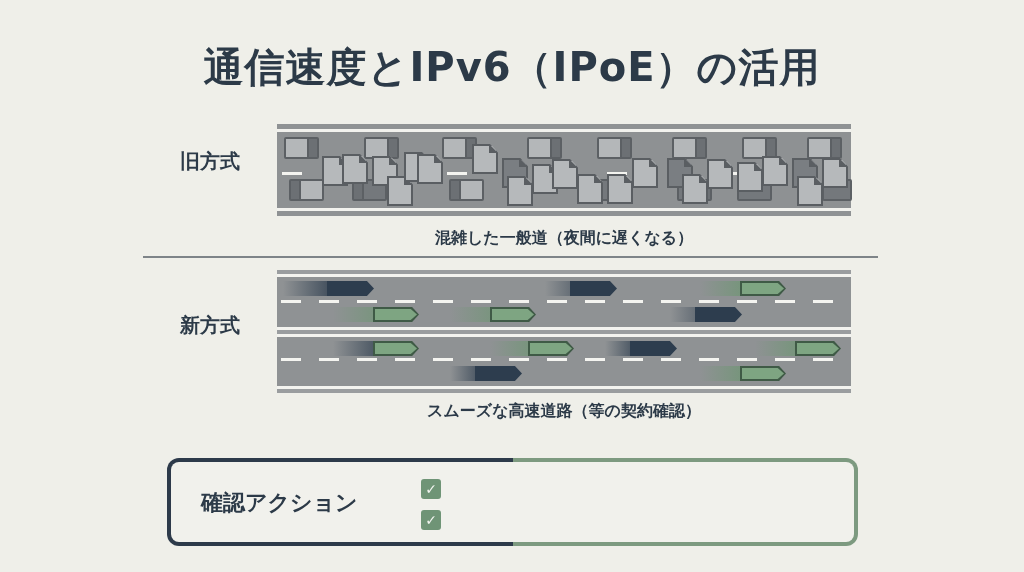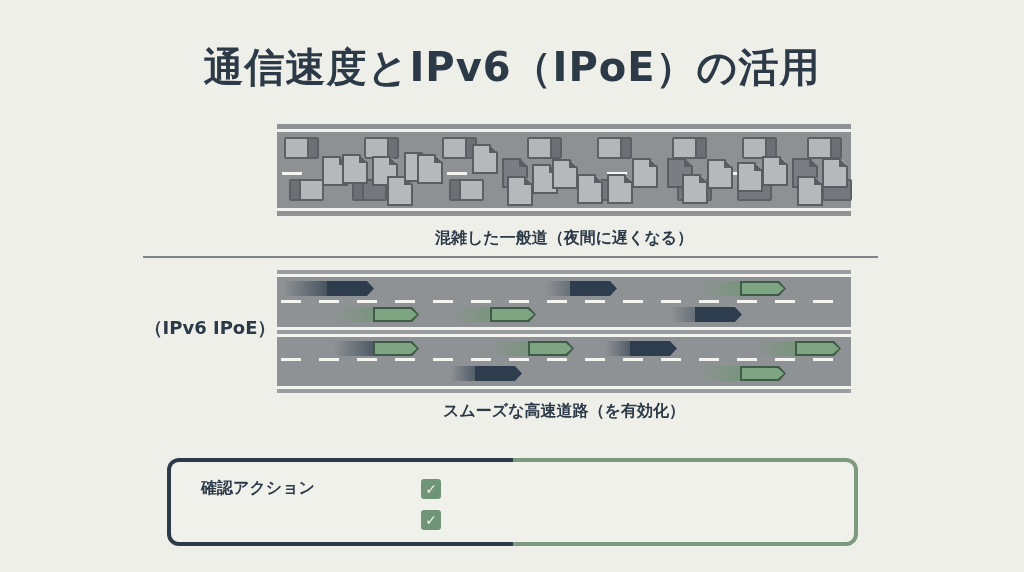--- a/index.html
+++ b/index.html
@@ -87,39 +87,40 @@
 
   
   .action {
     position: absolute; left: 167px; top: 458px; width: 691px; height: 88px;
     border-radius: 12px; border: 4px solid transparent;
     background:
       linear-gradient(#f1f1ec, #f1f1ec) padding-box,
       linear-gradient(to right, #2d3a4a 0%, #2d3a4a 50%, #7d9a80 50%, #7d9a80 100%) border-box;
   }
   .action-title {
-    position: absolute; left: 30px; top: 16px; font-size: 16px; font-weight: bold;
+    position: absolute; left: 30px; top: 26px; font-size: 22px; font-weight: bold;
     color: #2c3a48;
   }
   .check-row {
     position: absolute; left: 250px; display: flex; align-items: center;
     font-size: 16px; font-weight: bold; color: #2c3a48;
   }
   .check {
     width: 20px; height: 20px; border-radius: 3px; background: #6f9476;
     display: inline-flex; align-items: center; justify-content: center;
     margin-right: 14px; color: #f2f5f0; font-size: 14px; font-weight: bold;
   }
 </style>
 </head>
 <body>
 
 <div class="title">通信速度とIPv6（IPoE）の活用</div>
 
 <div class="side-label" style="left:150px; top:148px; width:120px;">
+  <span class="main">旧方式</span>
 </div>
 
 <div class="road-old">
   <div class="rail" style="top:0; height:5px; background:#8f9294;"></div>
   <div class="rail" style="top:5px; height:3px; background:#f2f2ee;"></div>
   <div class="road-surface" style="top:8px; height:76px; background:#8e9193;"></div>
   <div class="rail" style="top:84px; height:3px; background:#f2f2ee;"></div>
   <div class="rail" style="top:87px; height:5px; background:#8f9294;"></div>
 
   <div class="dash" style="left:5px; top:48px; width:20px;"></div>
@@ -191,21 +192,21 @@
   <div class="doc dark" style="left:515px; top:34px;"></div>
   <div class="doc" style="left:520px; top:52px;"></div>
   <div class="doc" style="left:545px; top:34px;"></div>
 </div>
 
 <div class="caption" style="top:228px;">混雑した一般道（夜間に遅くなる）</div>
 
 <div class="divider"></div>
 
 <div class="side-label" style="left:140px; top:312px; width:140px;">
-  <span class="sub">（IPv6 IPoE）</span>
+  <span class="main">新方式</span>
 </div>
 
 <div>
 
   <div style="position:absolute; left:277px; top:270px; width:574px; height:4px; background:#9a9d9f;"></div>
   <div style="position:absolute; left:277px; top:274px; width:574px; height:3px; background:#f3f3ef;"></div>
   <div style="position:absolute; left:277px; top:277px; width:574px; height:50px; background:#8f9294;"></div>
   <div style="position:absolute; left:277px; top:327px; width:574px; height:3px; background:#f3f3ef;"></div>
   <div style="position:absolute; left:277px; top:330px; width:574px; height:4px; background:#9a9d9f;"></div>
 
@@ -266,21 +267,21 @@
   <div class="trail navy" style="left:605px; top:341px; width:30px;"></div>
   <div class="car navy" style="left:630px; top:341px; width:47px;"></div>
   <div class="trail green" style="left:755px; top:341px; width:40px;"></div>
   <div class="car green" style="left:795px; top:341px; width:46px;"></div>
   <div class="trail navy" style="left:450px; top:366px; width:30px;"></div>
   <div class="car navy" style="left:475px; top:366px; width:47px;"></div>
   <div class="trail green" style="left:700px; top:366px; width:40px;"></div>
   <div class="car green" style="left:740px; top:366px; width:46px;"></div>
 </div>
 
-<div class="caption" style="top:401px;">スムーズな高速道路（を有効化）</div>
+<div class="caption" style="top:401px;">スムーズな高速道路（等の契約確認）</div>
 
 <div class="action">
   <div class="action-title">確認アクション</div>
   <div class="check-row" style="top:17px;">
     <span class="check">✓</span>
   </div>
   <div class="check-row" style="top:48px;">
     <span class="check">✓</span>
   </div>
 </div>

